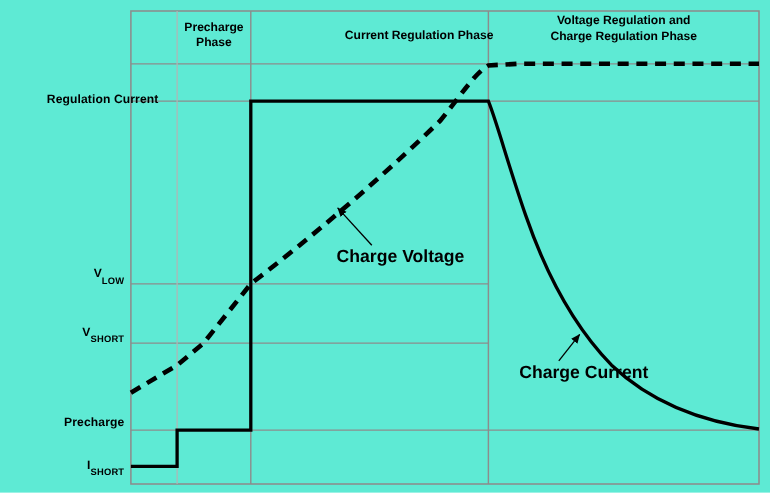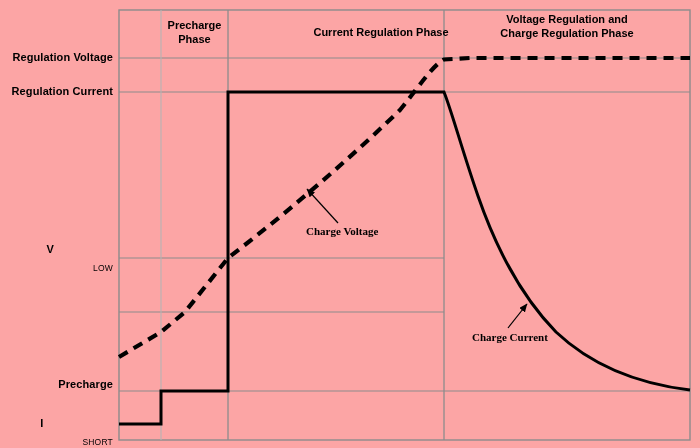--- a/index.html
+++ b/index.html
@@ -1,48 +1,47 @@
 <!DOCTYPE html>
 <html><head>
 <meta charset="utf-8">
 <style>
   html,body{margin:0;padding:0;background:#ffffff;}
   body{font-family:"Liberation Sans",sans-serif;}
-  #stage{position:relative;width:700px;height:448px;background:#fca5a5;overflow:hidden;}
+  #stage{position:relative;width:700px;height:448px;background:#5eead4;overflow:hidden;}
   #chart-svg{position:absolute;left:0;top:0;width:700px;height:448px;}
 
   .axis-label{
     position:absolute;
     font-size:11px;
     font-weight:bold;
     color:#000000;
     text-align:right;
     line-height:13px;
     white-space:nowrap;
     letter-spacing:0.1px;
   }
   .axis-label.two-line{white-space:normal;line-height:14px;}
-  .axis-label sub{font-size:8.5px;font-weight:normal;vertical-align:baseline;position:relative;top:18px;letter-spacing:0.2px;margin-left:39px;}
+  .axis-label sub{font-size:8.5px;font-weight:bold;vertical-align:baseline;position:relative;top:6px;letter-spacing:0.2px;}
 
   .phase-title{
     position:absolute;
     font-size:11px;
     font-weight:bold;
     color:#000000;
     text-align:center;
     line-height:14px;
   }
 
   .curve-annotation{
     position:absolute;
-    font-size:11px;
+    font-size:16px;
     font-weight:bold;
     color:#000000;
     white-space:nowrap;
-    font-family:Liberation Serif, serif;
   }
 </style>
 </head>
 <body>
 
 <div id="stage">
 
   <svg id="chart-svg" viewBox="0 0 700 448">
 
     <rect x="119" y="10" width="571" height="430" fill="none" stroke="#8c8c8c" stroke-width="1.4"></rect>
@@ -87,28 +86,30 @@
 
   <div class="phase-title" style="left:228px;top:25px;width:216px;padding-left:45px;">
     <div>Current Regulation Phase</div>
   </div>
 
   <div class="phase-title" style="left:444px;top:12px;width:246px;">
     <div>Voltage Regulation and</div>
     <div>Charge Regulation Phase</div>
   </div>
 
-  <div class="axis-label" style="left:0px;top:51px;width:113px;">Regulation Voltage</div>
 
-  <div class="axis-label" style="left:0px;top:85px;width:113px;">Regulation Current</div>
+  <div class="axis-label" style="left:0px;top:85px;width:113px;padding-left:31px;">Regulation Current</div>
 
   <div class="axis-label" style="left:0px;top:243px;width:113px;">
     <span>V</span><sub>LOW</sub>
   </div>
 
+  <div class="axis-label" style="left:0px;top:296px;width:113px;">
+    <span>V</span><sub>SHORT</sub>
+  </div>
 
   <div class="axis-label two-line" style="left:0px;top:377px;width:113px;">
     <div>Precharge</div>
   </div>
 
   <div class="axis-label" style="left:0px;top:417px;width:113px;">
     <span>I</span><sub>SHORT</sub>
   </div>
 
   <div class="curve-annotation" style="left:306px;top:225px;">Charge Voltage</div>

